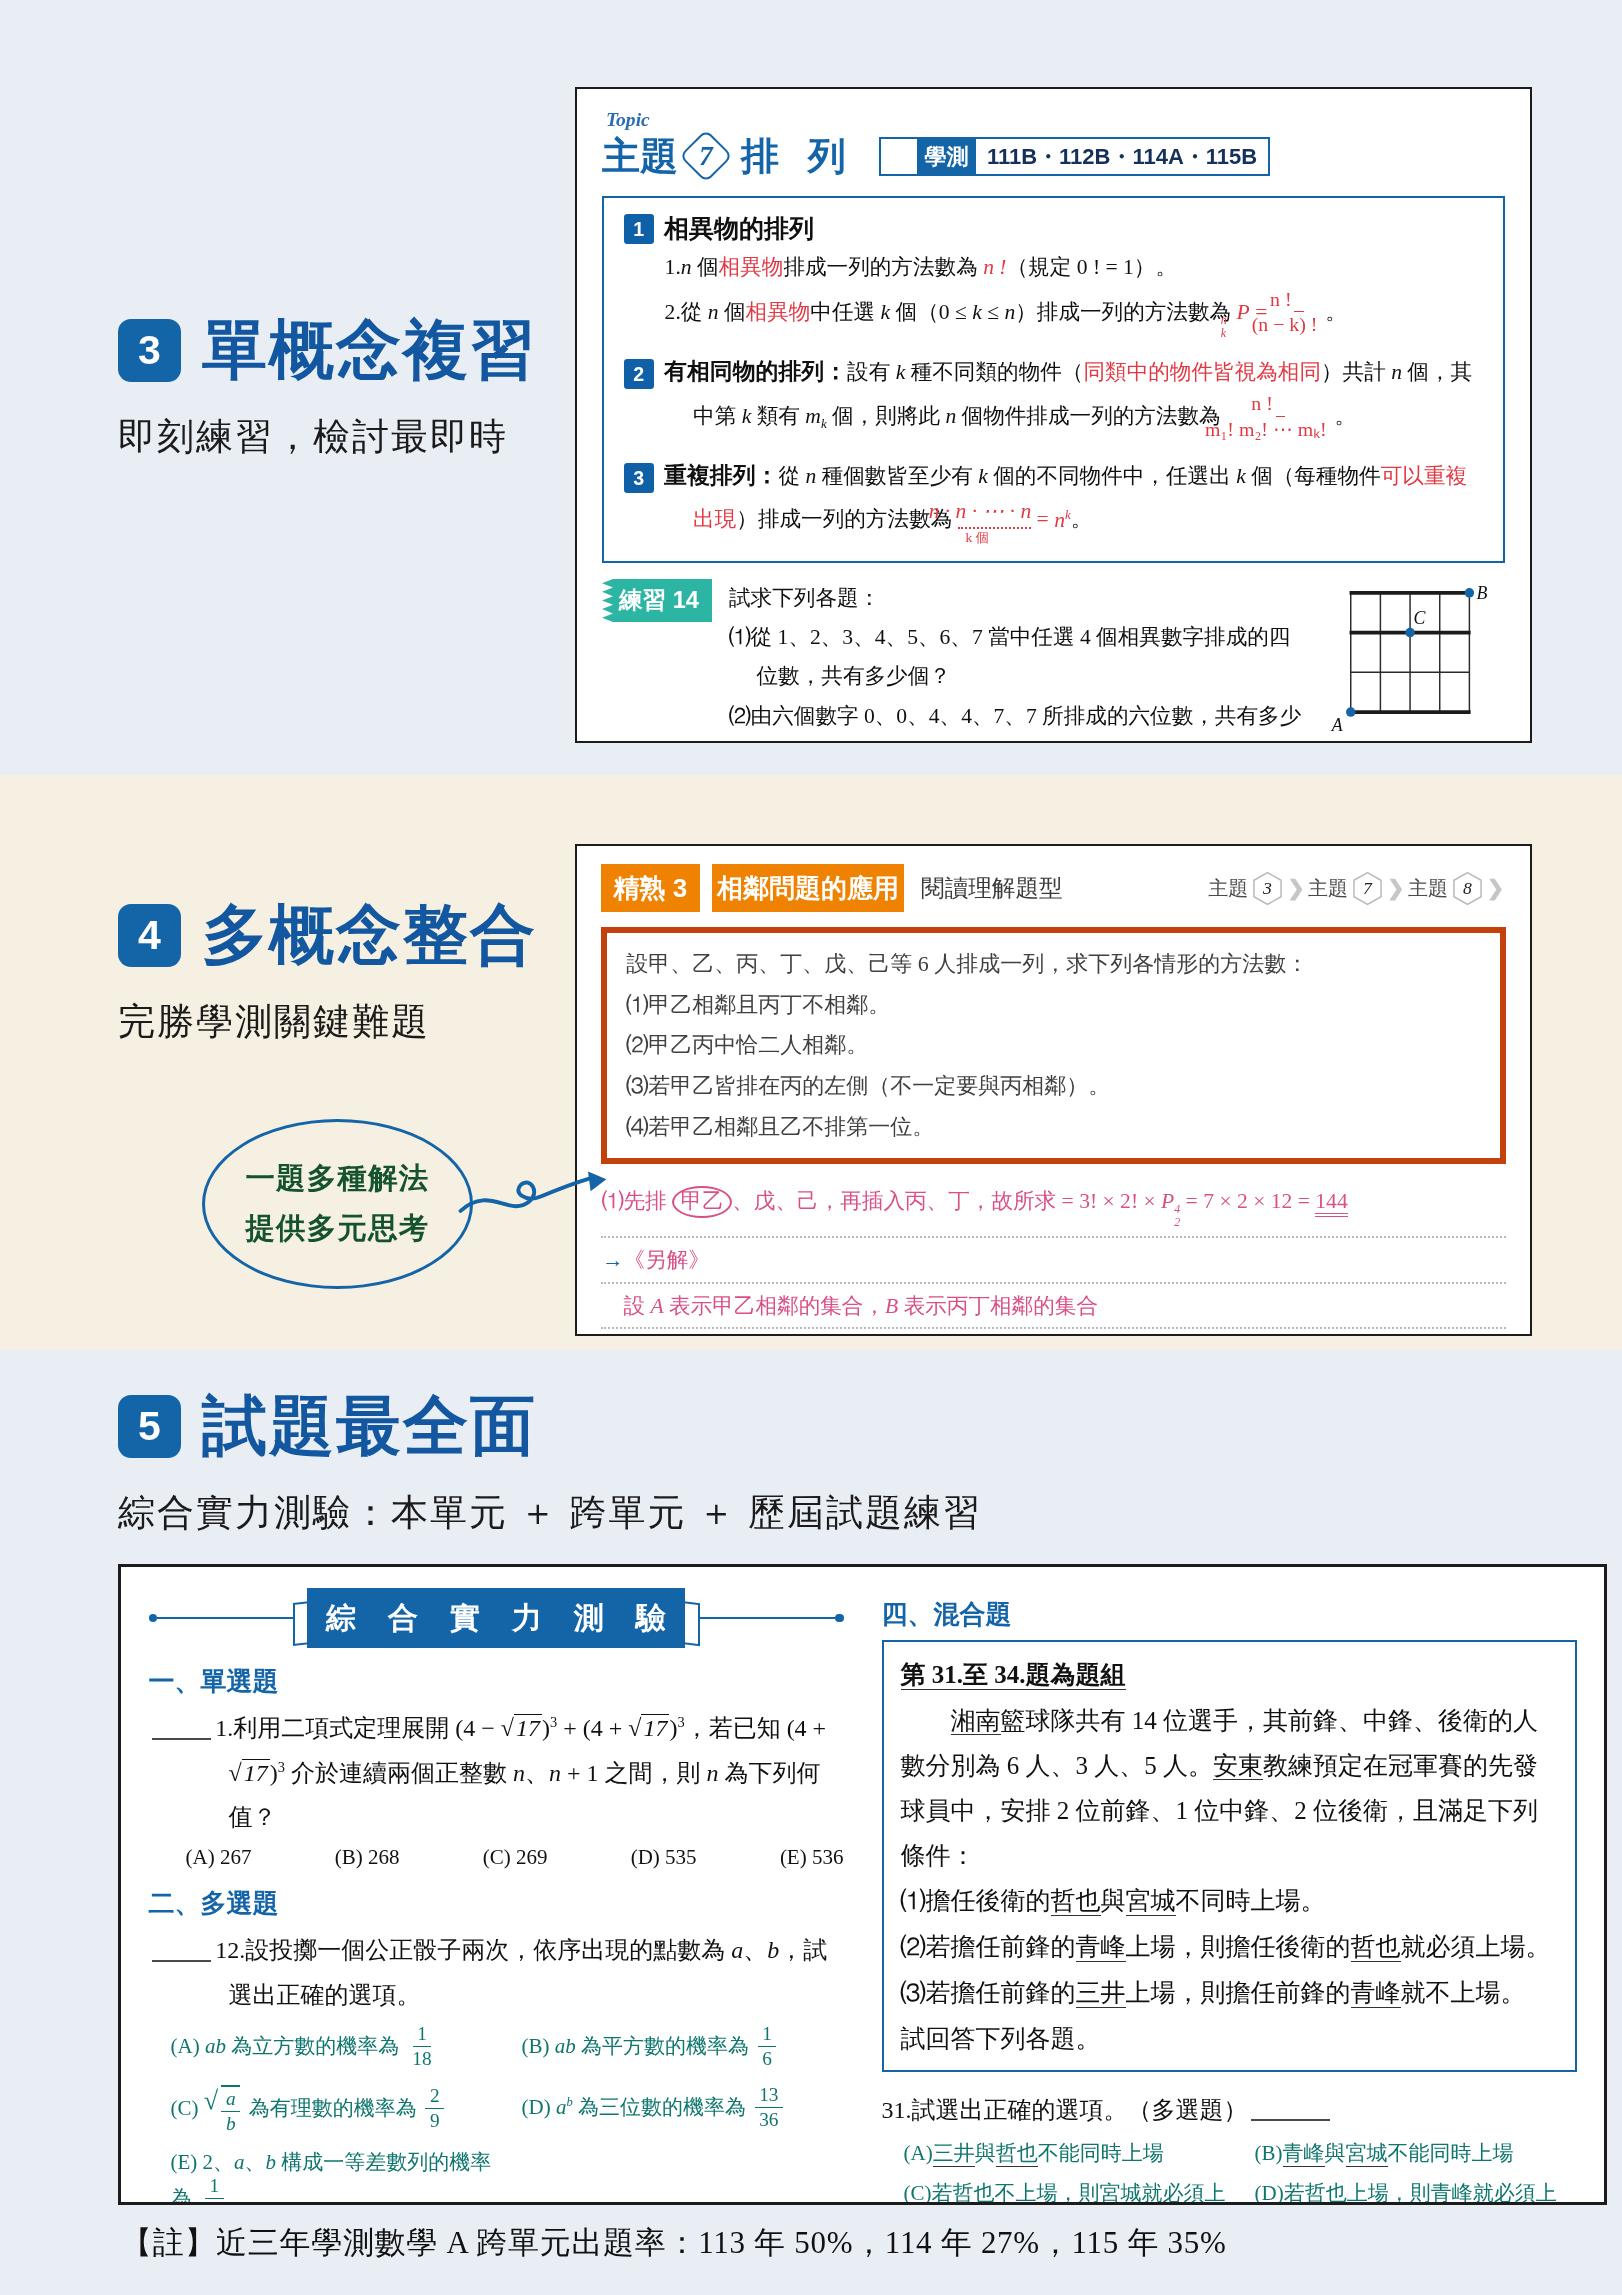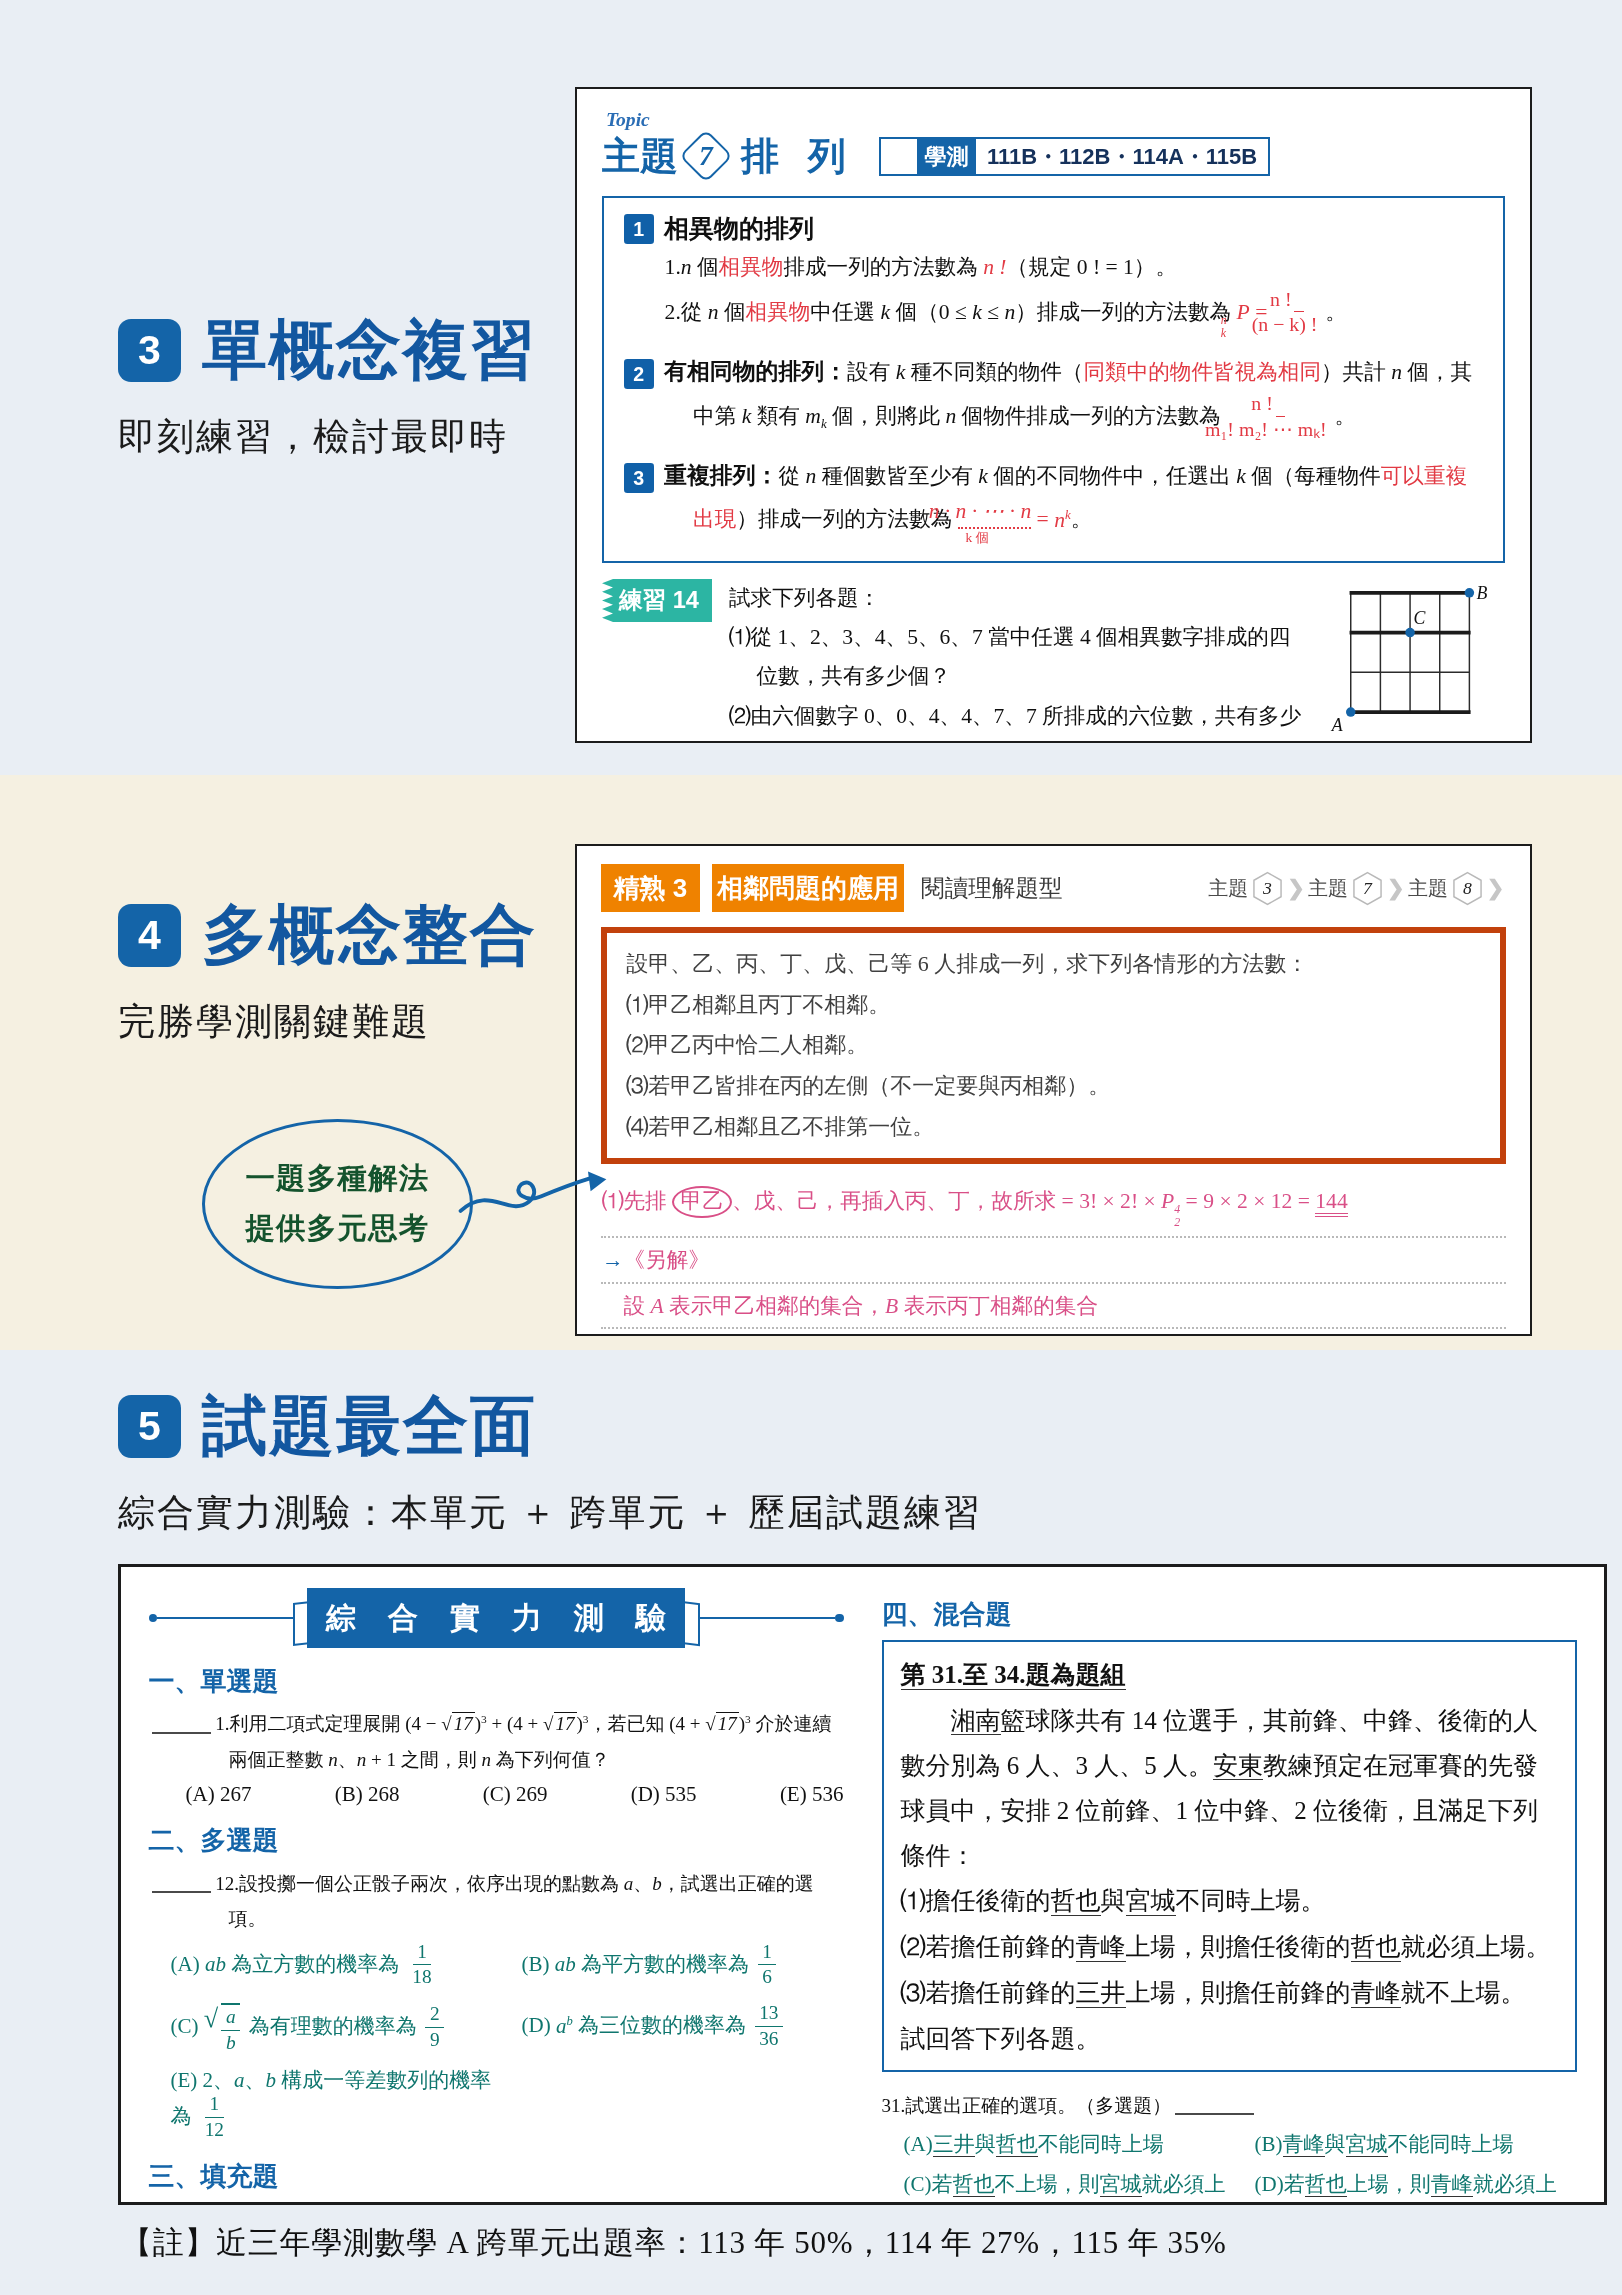--- a/index.html
+++ b/index.html
@@ -101,21 +101,21 @@
   .banner { display:flex; align-items:center; margin:2.6px 0 13px; }
   .b-dot { width:8.5px; height:8.5px; border-radius:50%; background:#1464a8; flex:none; }
   .b-line { flex:1; height:2px; background:#1464a8; }
   .b-flag { width:19.6px; height:43px; border:2px solid #1464a8; background:#fff; flex:none; margin:0 -5.9px; }
   .bfl { transform:translateY(5.9px) skewY(-7deg); }
   .bfr { transform:translateY(5.9px) skewY(7deg); }
   .b-main { position:relative; z-index:1; background:#1464a8; color:#fff;
     font:700 30px/1 "Liberation Sans", sans-serif; letter-spacing:11.8px; padding:15px 7.9px 15px 19.6px; flex:none; }
   .sec-head { font:700 26px "Liberation Sans", sans-serif; color:#1464a8; margin:15.7px 0 7.9px; }
   .sec-head:first-child { margin-top:12px; }
-  .q { font-family:"Liberation Serif", serif; font-size:19px; line-height:1.85; color:#111; }
+  .q { font-family:"Liberation Serif", serif; font-size:24px; line-height:1.85; color:#111; }
   .hang { padding-left:80px; text-indent:-80px; }
   .hang2 { padding-left:33px; text-indent:-33px; }
   .opts { display:flex; justify-content:space-between; flex-wrap:wrap; margin:5.2px 0 0 37px;
     font-family:"Liberation Serif", serif; font-size:21px; color:#111; row-gap:6.5px; }
   .optsgrid { display:grid; grid-template-columns:1.05fr 1fr; margin:6.5px 0 0 22px;
     row-gap:11.8px; column-gap:13px; font-family:"Liberation Serif", serif; font-size:21px; color:#0f766e; }
   .mbox { border:2px solid #1464a8; padding:9.2px 17px; font-family:"Liberation Serif", serif;
     font-size:25px; line-height:1.8; color:#111; margin-bottom:15.7px; }
   .mb-gap { margin-top:14.4px; }
 
@@ -300,21 +300,21 @@
         <div class="rline"><span>設甲、乙、丙、丁、戊、己等 6 人排成一列，求下列各情形的方法數：</span></div>
         <div class="rline"><span>⑴甲乙相鄰且丙丁不相鄰。</span></div>
         <div class="rline"><span>⑵甲乙丙中恰二人相鄰。</span></div>
         <div class="rline"><span>⑶若甲乙皆排在丙的左側（不一定要與丙相鄰）。</span></div>
         <div class="rline"><span>⑷若甲乙相鄰且乙不排第一位。</span></div>
       </div>
     <div class="sol">
         <div class="sol-line"><span class="c2">⑴先排 </span><span class="c2 circ">甲乙</span><span class="c2">、戊、己，再插入丙、丁，故所求 = 3! × 2! × </span><span class="it c2">P<span class="ss">
               <span>4</span>
               <span>2</span>
-            </span></span><span class="c2"> = 9 × 2 × 12 = </span><span class="c2 dbl">144</span></div>
+            </span></span><span class="c2"> = 7 × 2 × 12 = </span><span class="c2 dbl">144</span></div>
         <div class="sol-line"><span class="bd c3">→</span><span class="c2">《另解》</span></div>
         <div class="sol-line"><span class="c2">　設 </span><span class="it c2">A</span><span class="c2"> 表示甲乙相鄰的集合，</span><span class="it c2">B</span><span class="c2"> 表示丙丁相鄰的集合</span></div>
         <div class="sol-line"><span class="c2">　所求 = </span><span class="it c2">n</span><span class="c2">(</span><span class="it c2">A</span><span class="c2"> ∩ </span><span class="it c2">B′</span><span class="c2">) = </span><span class="it c2">n</span><span class="c2">(</span><span class="it c2">A</span><span class="c2">) − </span><span class="it c2">n</span><span class="c2">(</span><span class="it c2">A</span><span class="c2"> ∩ </span><span class="it c2">B</span><span class="c2">) = 5! × 2! − 4! × 2! × 2! = 240 − 96 = 144</span></div>
       </div>
   </section>
 
   <div class="bubble">
     <div>一題多種解法</div>
     <div>提供多元思考</div>
   </div>

